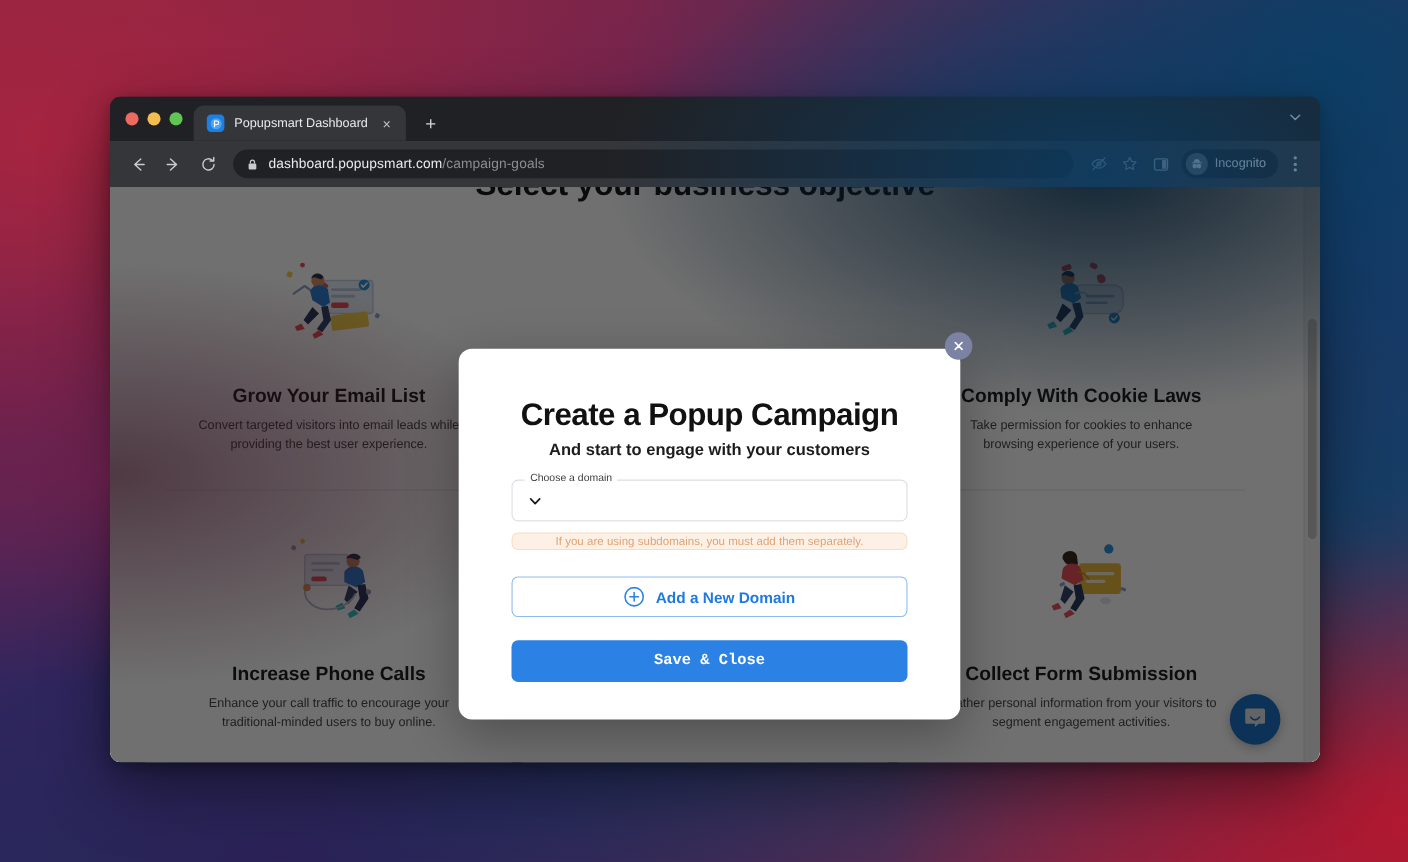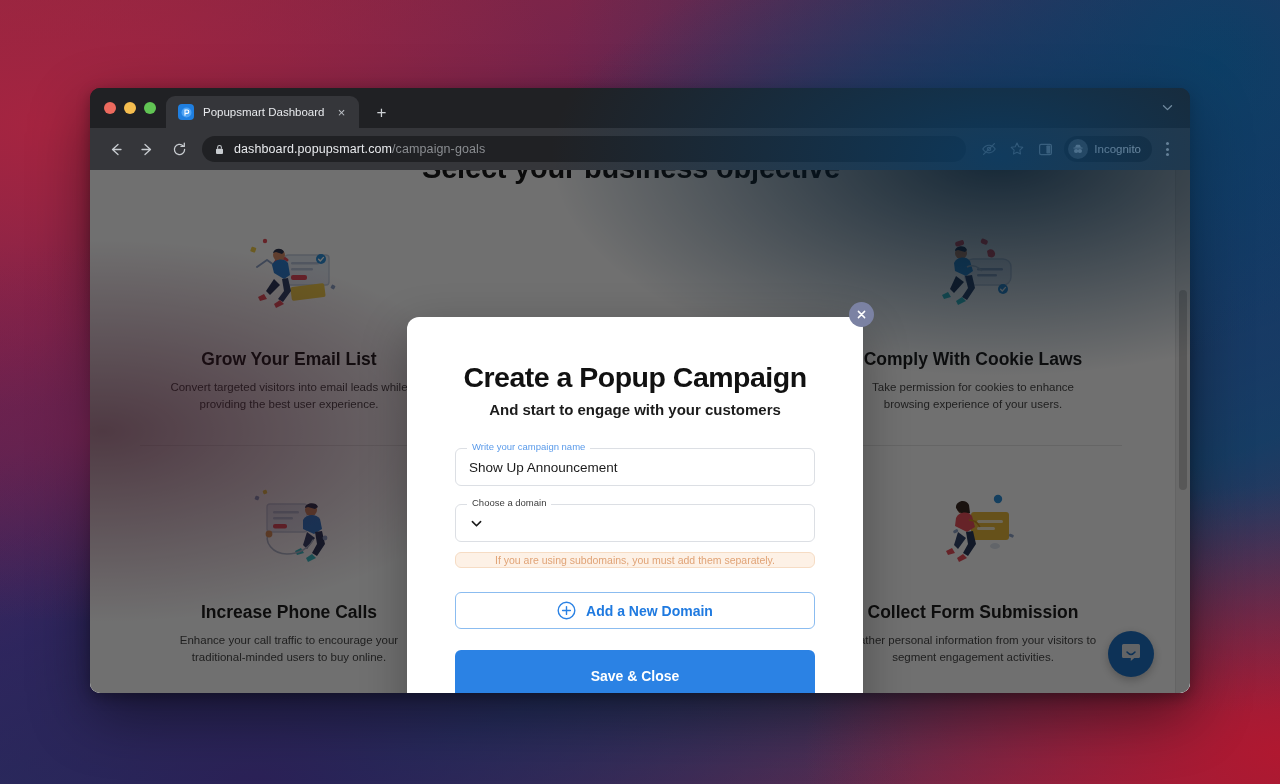--- a/index.html
+++ b/index.html
@@ -29,21 +29,21 @@
     position: absolute; inset: 0;
     background:
       radial-gradient(ellipse 50% 40% at 78% 20%, rgba(10,60,100,0.85) 0%, rgba(10,60,100,0) 70%),
       radial-gradient(ellipse 45% 35% at 8% 55%, rgba(120,30,70,0.55) 0%, rgba(120,30,70,0) 70%);
     pointer-events: none;
   }
 
   
   #browser-window {
     position: absolute;
-    left: 90px; top: 88px;
+    left: 100px; top: 88px;
     width: 1100px; height: 605px;
     border-radius: 10px;
     overflow: hidden;
     box-shadow: 0 22px 60px rgba(0,0,0,0.45), 0 4px 14px rgba(0,0,0,0.3);
     background: #202124;
   }
 
   
   .tab-strip {
     height: 40px;
@@ -349,27 +349,28 @@
     border-radius: 6px;
     background: #fff;
     display: flex; align-items: center; justify-content: center;
     gap: 10px;
     color: #1f7ae0;
     font-size: 14px;
     font-weight: 700;
   }
   .btn-primary {
     margin-top: 21px;
-    height: 52px;
+    height: 38px;
     border-radius: 6px;
     background: #2b82e4;
     display: flex; align-items: center; justify-content: center;
     color: #fff;
     font-size: 14px;
     font-weight: 700;
+    font-family: Liberation Mono, monospace;
   }
 </style>
 </head>
 <body>
 
 <div id="desktop">
 
   <div id="browser-window">
 
     <div class="tab-strip">
@@ -610,24 +611,20 @@
 
         <div class="modal-close">
           <svg width="11" height="11" viewBox="0 0 11 11">
             <path d="M2.4 2.4 8.6 8.6M8.6 2.4 2.4 8.6" stroke="#fff" stroke-width="1.5" stroke-linecap="round"></path>
           </svg>
         </div>
 
         <div class="modal-title">Create a Popup Campaign</div>
         <div class="modal-sub">And start to engage with your customers</div>
 
-        <div class="field first">
-          <span class="field-label accent">Write your campaign name</span>
-          <span class="field-value" placeholder="Write your campaign name">Show Up Announcement</span>
-        </div>
 
         <div class="field second">
           <span class="field-label plain">Choose a domain</span>
           <span class="chev">
             <svg width="15" height="15" viewBox="0 0 15 15">
                 <path d="M3.4 5.6 7.5 9.8l4.1-4.2" stroke="currentColor" stroke-width="1.6" fill="none" stroke-linecap="round" stroke-linejoin="round"></path>
               </svg>
           </span>
         </div>
 

